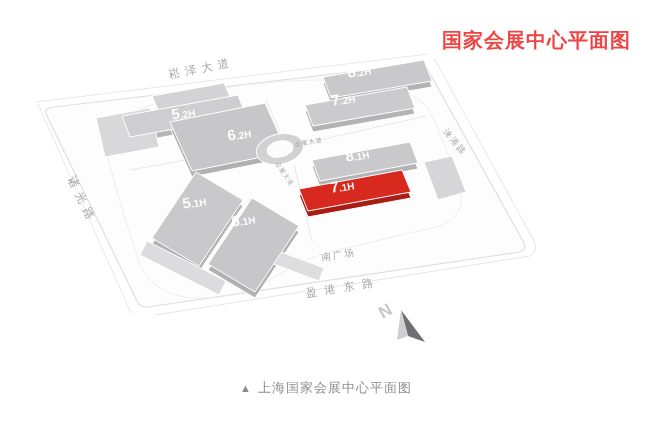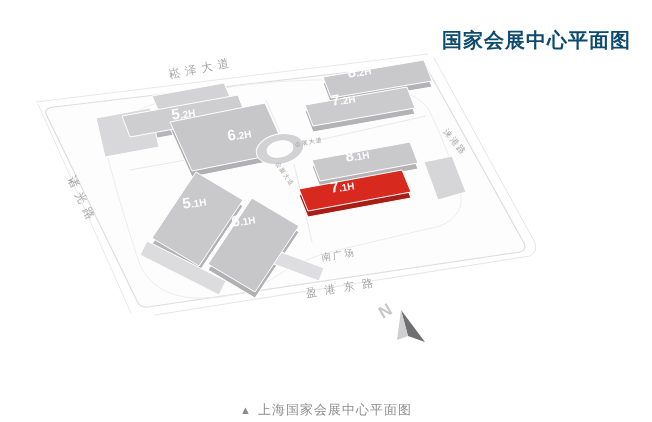--- a/index.html
+++ b/index.html
@@ -1,20 +1,20 @@
 <!DOCTYPE html>
 <html><head>
 <meta charset="utf-8">
 <style>
   html,body{margin:0;padding:0;background:#ffffff;}
   body{width:652px;height:422px;position:relative;overflow:hidden;
        font-family:"Liberation Sans","DejaVu Sans",sans-serif;}
   .page-title{position:absolute;top:27px;right:21px;font-size:20px;font-weight:700;
-              color:#0c4a6e;letter-spacing:1px;white-space:nowrap;}
-  .figure-caption{position:absolute;top:401px;left:0;width:100%;text-align:center;
+              color:#ef4444;letter-spacing:1px;white-space:nowrap;}
+  .figure-caption{position:absolute;top:379px;left:0;width:100%;text-align:center;
                   font-size:13px;color:#8f8f8f;letter-spacing:1px;}
   .figure-caption .marker{font-size:11px;color:#8a8a8a;margin-right:6px;}
   svg{position:absolute;top:0;left:0;}
   svg text{font-family:"Liberation Sans","DejaVu Sans",sans-serif;}
   .hall-label{fill:#ffffff;opacity:.95;font-weight:600;}
   .hall-label .big{font-size:15px;}
   .hall-label .small{font-size:10px;}
   .road-label{fill:#a5a5a7;}
   .tiny-label{fill:#a0a0a2;font-size:6px;letter-spacing:1px;}
   .compass-n{fill:#c7c7c9;font-size:17px;font-weight:700;}

